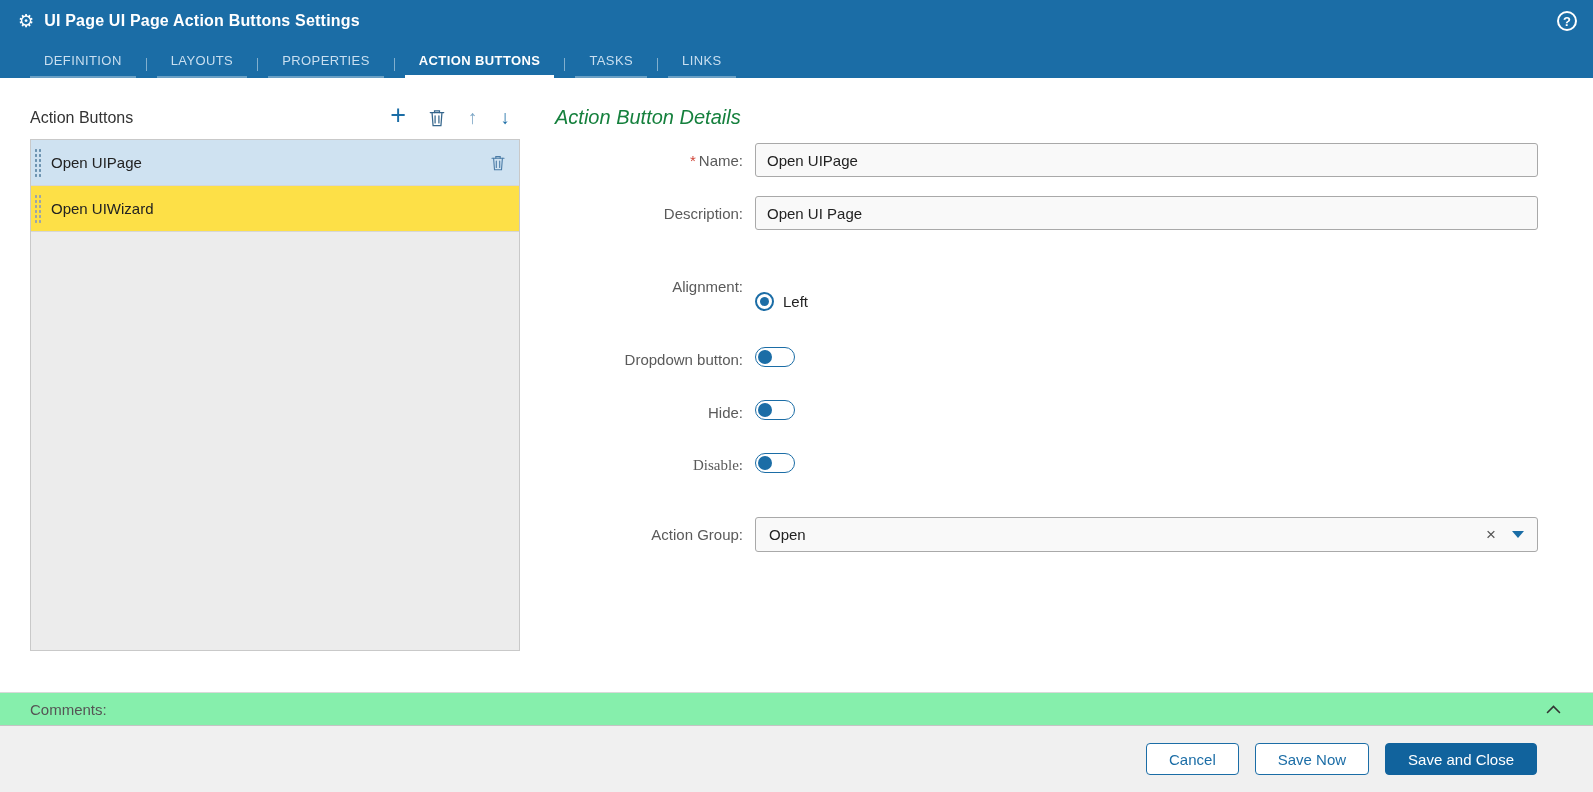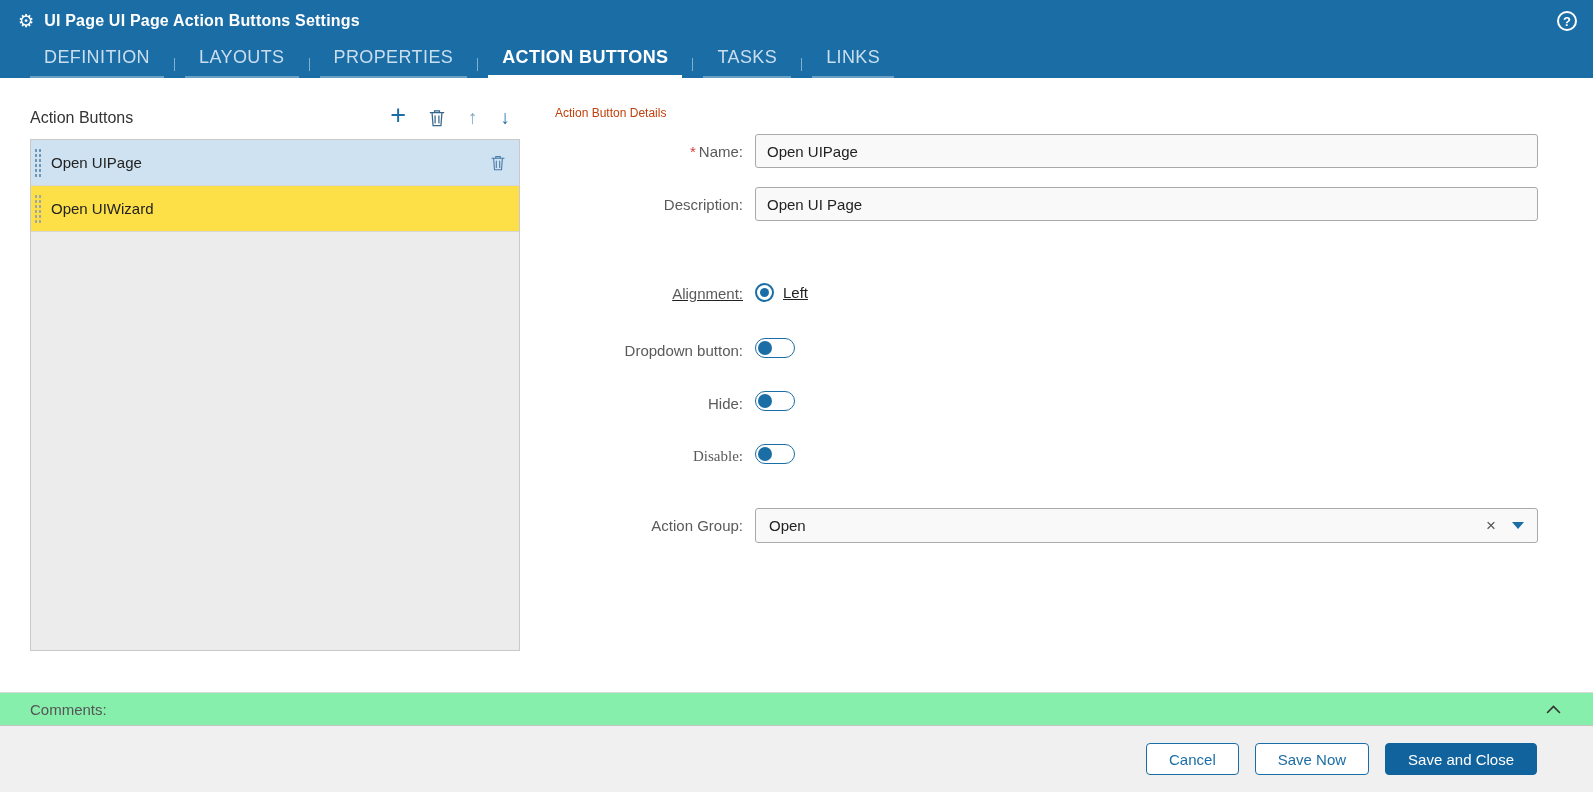--- a/index.html
+++ b/index.html
@@ -20,21 +20,21 @@
   .help-circle {
     position: absolute; right: 16px; top: 11px;
     width: 20px; height: 20px; border-radius: 50%;
     border: 2px solid #ffffff; color: #fff;
     display: flex; align-items: center; justify-content: center;
     font-size: 13px; font-weight: 700; cursor: pointer;
   }
   .tabs { display: flex; align-items: flex-end; padding: 0 28px; height: 36px; }
   .tab {
     margin: 0 2px; padding: 7px 14px 8px;
-    font-size: 18px; letter-spacing: .4px;
+    font-size: 13px; letter-spacing: .4px;
     color: #c9dff0; cursor: pointer;
     border-bottom: 2px solid rgba(255,255,255,0.35);
     white-space: nowrap;
   }
   .tab.active { color: #ffffff; font-weight: 700; border-bottom: 3px solid #ffffff; padding-bottom: 7px; }
   .tab-sep { width: 1px; height: 13px; background: rgba(255,255,255,0.45); align-self: flex-end; margin: 0 8px 7px; }
 
   
   .content { flex: 1 1 auto; display: flex; padding: 26px 55px 0 30px; overflow: hidden; }
 
@@ -65,24 +65,24 @@
     background-size: 4px 5px;
   }
   .list-row.selected .drag-handle {
     background-image: radial-gradient(circle, #6b92af 1.1px, transparent 1.3px);
   }
   .row-label { font-size: 15px; color: #222; padding-left: 10px; flex: 1; }
   .row-trash { margin-right: 14px; cursor: pointer; display: inline-flex; }
 
   
   .right-panel { flex: 1 1 auto; margin-left: 35px; display: flex; flex-direction: column; }
-  .details-title { font-size: 12px; color: #c2410c; padding: 2px 0 14px 0; }
+  .details-title { font-size: 20px; color: #15803d; padding: 2px 0 14px 0; font-style: italic; }
 
   .form-row { display: flex; align-items: center; margin-bottom: 19px; }
-  .form-row.top-align { align-items: flex-end; text-decoration: underline; }
+  .form-row.top-align { align-items: center; }
   .f-label {
     width: 200px; flex: 0 0 200px; text-align: right; padding-right: 12px;
     font-size: 15px; color: #5a5a5a; white-space: nowrap;
   }
   .req { color: #cf4336; margin-right: 3px; font-size: 15px; }
   .f-control { flex: 1 1 auto; }
   .text-input {
     width: 100%; height: 34px; border: 1px solid #a9a9a9; border-radius: 3px;
     background: #f9f9f9; padding: 0 11px; font-size: 15px; color: #222;
     font-family: "Liberation Sans", sans-serif; outline: none;

